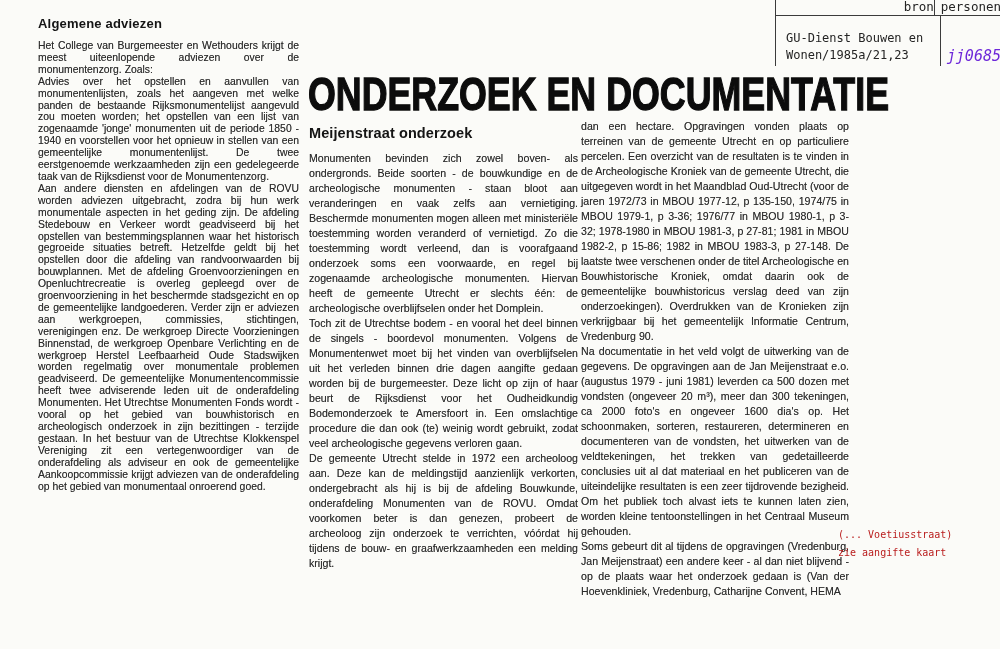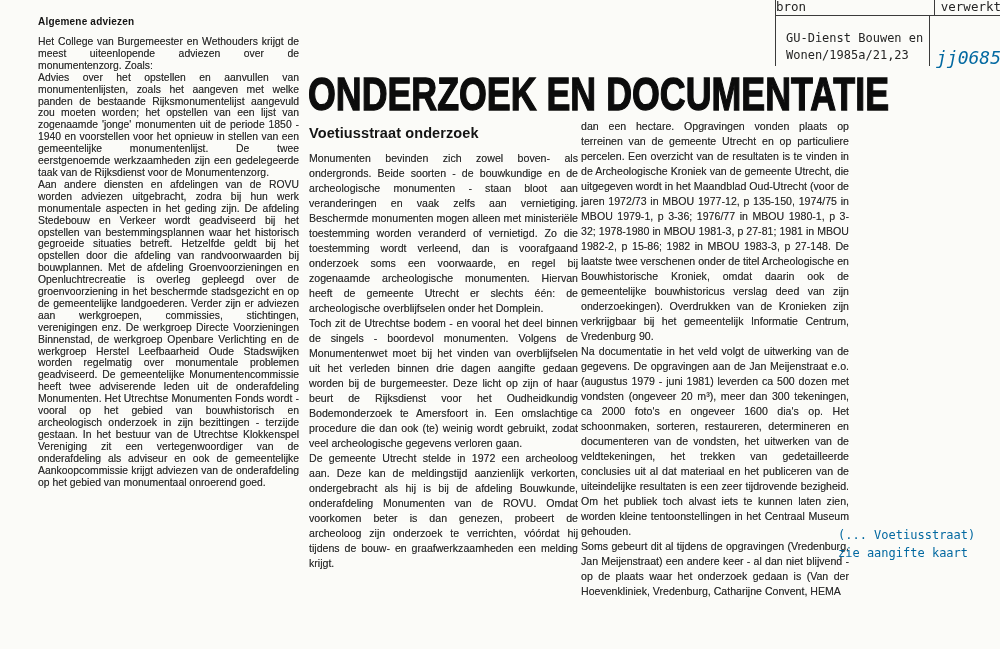--- a/index.html
+++ b/index.html
@@ -7,21 +7,21 @@
     width:1000px;height:649px;position:relative;overflow:hidden;
     background:#fbfbf8;
     font-family:"Liberation Sans",sans-serif;
     color:#2c2c2c;
   }
   .page{position:absolute;inset:0;}
 
   
   .col-left{position:absolute;left:38px;top:16px;width:261px;}
   .h-left{
-    font-size:10px;font-weight:bold;color:#141414;
+    font-size:13px;font-weight:bold;color:#141414;
     margin:0 0 9px 0;letter-spacing:.2px;
   }
   .body-p{
     margin:0;text-align:justify;
     text-shadow:0 0 .4px rgba(40,40,40,.55);
   }
   .col-left .body-p{font-size:10.4px;line-height:11.9px;}
 
   
   .title-svg{position:absolute;left:308px;top:72px;}
@@ -44,68 +44,68 @@
   .src-table{
     position:absolute;left:775px;top:0;width:225px;
     border-left:1.5px solid #3b3b3b;
     font-family:"DejaVu Sans Mono",monospace;color:#242424;
   }
   .src-row{display:flex;}
   .src-head{border-bottom:1.5px solid #3b3b3b;height:15px;}
   .src-body{height:50px;justify-content:flex-end;}
   .src-c1{width:168px;box-sizing:border-box;border-right:1.5px solid #3b3b3b;}
   .src-c2{flex:1;box-sizing:border-box;padding-left:6px;}
-  .src-head .src-c1{text-align:left;font-size:12.5px;line-height:14px;}
+  .src-head .src-c1{text-align:right;font-size:12.5px;line-height:14px;}
   .src-head .src-c2{font-size:12.5px;line-height:14px;}
   .src-source{
     white-space:pre-line;font-size:12px;line-height:16.5px;
     padding:14px 0 0 10px;
   }
-  .src-code{font-size:18px;font-style:italic;padding-top:31px;color:#0369a1;}
+  .src-code{font-size:15px;font-style:italic;padding-top:31px;color:#6d28d9;}
 
   
   .footnote{
     position:absolute;left:838px;top:526px;
     font-family:"DejaVu Sans Mono",monospace;
-    font-size:12px;line-height:18px;color:#0369a1;
+    font-size:10px;line-height:18px;color:#b91c1c;
   }
 </style>
 </head>
 <body>
 
 <div class="page">
 
   <section class="col-left">
     <h2 class="h-left">Algemene adviezen</h2>
     <p class="body-p">Het College van Burgemeester en Wethouders krijgt de meest uiteenlopende adviezen over de monumentenzorg. Zoals:</p>
     <p class="body-p">Advies over het opstellen en aanvullen van monumentenlijsten, zoals het aangeven met welke panden de bestaande Rijksmonumentelijst aangevuld zou moeten worden; het opstellen van een lijst van zogenaamde 'jonge' monumenten uit de periode 1850 - 1940 en voorstellen voor het opnieuw in stellen van een gemeentelijke monumentenlijst. De twee eerstgenoemde werkzaamheden zijn een gedelegeerde taak van de Rijksdienst voor de Monumentenzorg.</p>
     <p class="body-p">Aan andere diensten en afdelingen van de ROVU worden adviezen uitgebracht, zodra bij hun werk monumentale aspecten in het geding zijn. De afdeling Stedebouw en Verkeer wordt geadviseerd bij het opstellen van bestemmingsplannen waar het historisch gegroeide situaties betreft. Hetzelfde geldt bij het opstellen door die afdeling van randvoorwaarden bij bouwplannen. Met de afdeling Groenvoorzieningen en Openluchtrecreatie is overleg gepleegd over de groenvoorziening in het beschermde stadsgezicht en op de gemeentelijke landgoederen. Verder zijn er adviezen aan werkgroepen, commissies, stichtingen, verenigingen enz. De werkgroep Directe Voorzieningen Binnenstad, de werkgroep Openbare Verlichting en de werkgroep Herstel Leefbaarheid Oude Stadswijken worden regelmatig over monumentale problemen geadviseerd. De gemeentelijke Monumentencommissie heeft twee adviserende leden uit de onderafdeling Monumenten. Het Utrechtse Monumenten Fonds wordt - vooral op het gebied van bouwhistorisch en archeologisch onderzoek in zijn bezittingen - terzijde gestaan. In het bestuur van de Utrechtse Klokkenspel Vereniging zit een vertegenwoordiger van de onderafdeling als adviseur en ook de gemeentelijke Aankoopcommissie krijgt adviezen van de onderafdeling op het gebied van monumentaal onroerend goed.</p>
   </section>
 
   <svg class="title-svg" width="590" height="46" viewBox="0 0 590 46">
     <text class="title-text" x="0" y="38" textLength="581" lengthAdjust="spacingAndGlyphs">ONDERZOEK EN DOCUMENTATIE</text>
   </svg>
 
   <section class="col-mid">
-    <h3 class="h-sub">Voetiusstraat onderzoek</h3>
+    <h3 class="h-sub">Meijenstraat onderzoek</h3>
     <p class="body-p">Monumenten bevinden zich zowel boven- als ondergronds. Beide soorten - de bouwkundige en de archeologische monumenten - staan bloot aan veranderingen en vaak zelfs aan vernietiging. Beschermde monumenten mogen alleen met ministeriële toestemming worden veranderd of vernietigd. Zo die toestemming wordt verleend, dan is voorafgaand onderzoek soms een voorwaarde, en regel bij zogenaamde archeologische monumenten. Hiervan heeft de gemeente Utrecht er slechts één: de archeologische overblijfselen onder het Domplein.</p>
     <p class="body-p">Toch zit de Utrechtse bodem - en vooral het deel binnen de singels - boordevol monumenten. Volgens de Monumentenwet moet bij het vinden van overblijfselen uit het verleden binnen drie dagen aangifte gedaan worden bij de burgemeester. Deze licht op zijn of haar beurt de Rijksdienst voor het Oudheidkundig Bodemonderzoek te Amersfoort in. Een omslachtige procedure die dan ook (te) weinig wordt gebruikt, zodat veel archeologische gegevens verloren gaan.</p>
     <p class="body-p">De gemeente Utrecht stelde in 1972 een archeoloog aan. Deze kan de meldingstijd aanzienlijk verkorten, ondergebracht als hij is bij de afdeling Bouwkunde, onderafdeling Monumenten van de ROVU. Omdat voorkomen beter is dan genezen, probeert de archeoloog zijn onderzoek te verrichten, vóórdat hij tijdens de bouw- en graafwerkzaamheden een melding krijgt.</p>
   </section>
 
   <section class="col-right">
     <p class="body-p">dan een hectare. Opgravingen vonden plaats op terreinen van de gemeente Utrecht en op particuliere percelen. Een overzicht van de resultaten is te vinden in de Archeologische Kroniek van de gemeente Utrecht, die uitgegeven wordt in het Maandblad Oud-Utrecht (voor de jaren 1972/73 in MBOU 1977-12, p 135-150, 1974/75 in MBOU 1979-1, p 3-36; 1976/77 in MBOU 1980-1, p 3-32; 1978-1980 in MBOU 1981-3, p 27-81; 1981 in MBOU 1982-2, p 15-86; 1982 in MBOU 1983-3, p 27-148. De laatste twee verschenen onder de titel Archeologische en Bouwhistorische Kroniek, omdat daarin ook de gemeentelijke bouwhistoricus verslag deed van zijn onderzoekingen). Overdrukken van de Kronieken zijn verkrijgbaar bij het gemeentelijk Informatie Centrum, Vredenburg 90.</p>
     <p class="body-p">Na documentatie in het veld volgt de uitwerking van de gegevens. De opgravingen aan de Jan Meijenstraat e.o. (augustus 1979 - juni 1981) leverden ca 500 dozen met vondsten (ongeveer 20 m³), meer dan 300 tekeningen, ca 2000 foto's en ongeveer 1600 dia's op. Het schoonmaken, sorteren, restaureren, determineren en documenteren van de vondsten, het uitwerken van de veldtekeningen, het trekken van gedetailleerde conclusies uit al dat materiaal en het publiceren van de uiteindelijke resultaten is een zeer tijdrovende bezigheid. Om het publiek toch alvast iets te kunnen laten zien, worden kleine tentoonstellingen in het Centraal Museum gehouden.</p>
     <p class="body-p">Soms gebeurt dit al tijdens de opgravingen (Vredenburg, Jan Meijenstraat) een andere keer - al dan niet blijvend - op de plaats waar het onderzoek gedaan is (Van der Hoevenkliniek, Vredenburg, Catharijne Convent, HEMA</p>
   </section>
 
   <div class="src-table">
     <div class="src-row src-head">
       <div class="src-c1">bron</div>
-      <div class="src-c2">verwerkt</div>
+      <div class="src-c2">personen</div>
     </div>
     <div class="src-row src-body">
       <div class="src-c1 src-source">GU-Dienst Bouwen en
 Wonen/1985a/21,23</div>
       <div class="src-c2 src-code">jj0685</div>
     </div>
   </div>
 
   <div class="footnote">
     <div>(... Voetiusstraat)</div>

